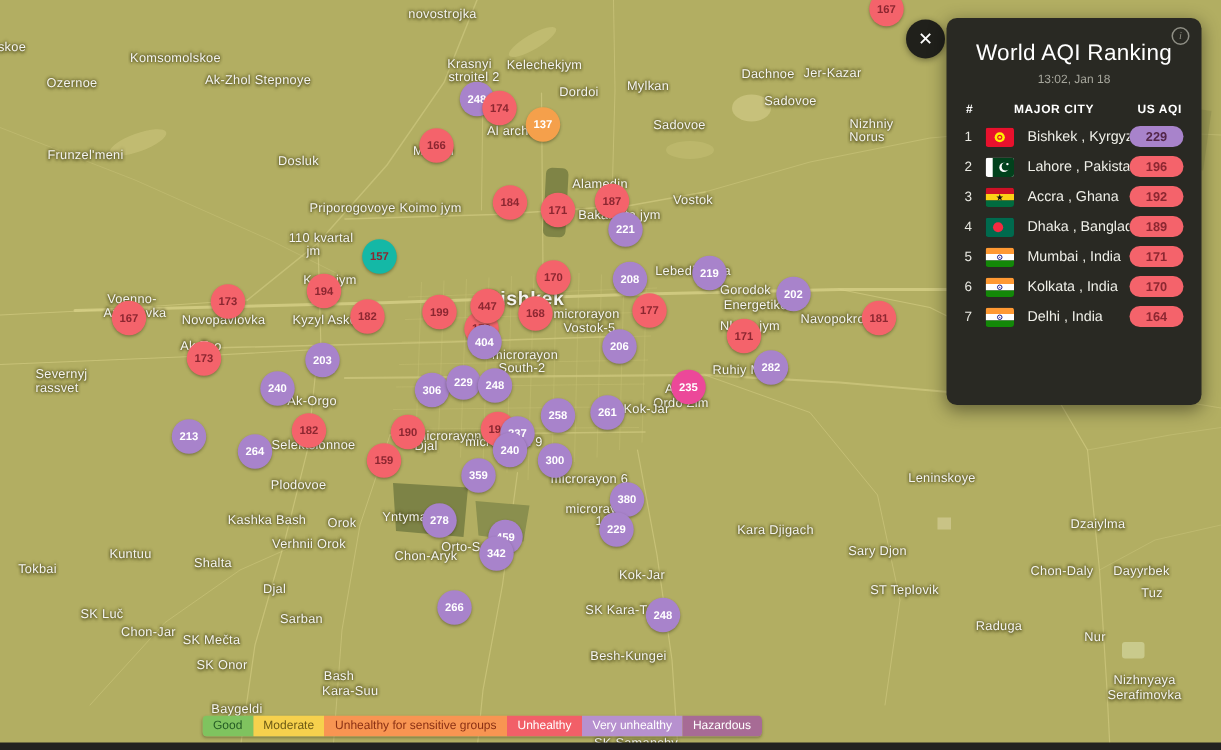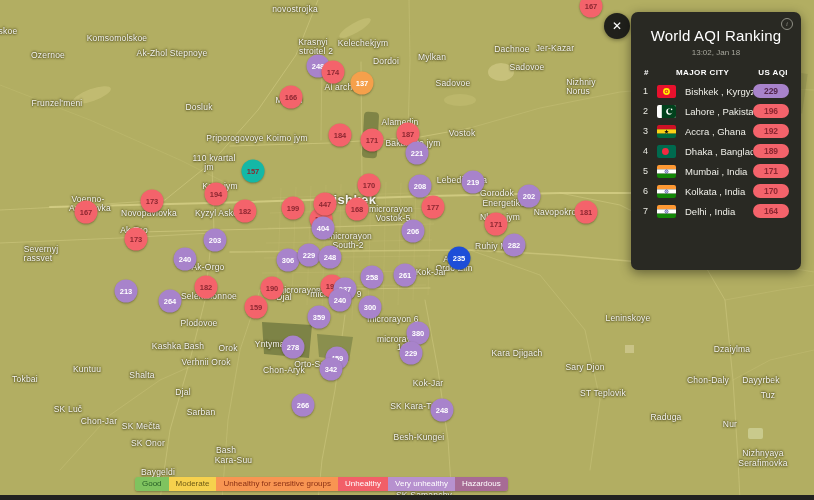--- a/index.html
+++ b/index.html
@@ -237,21 +237,21 @@
       <div class="aqi-marker" style="left: 357px; top: 209px; background: rgb(244, 99, 107); color: rgb(140, 39, 49);">168</div>
       <div class="aqi-marker" style="left: 369px; top: 185px; background: rgb(244, 99, 107); color: rgb(140, 39, 49);">170</div>
       <div class="aqi-marker" style="left: 420px; top: 186px; background: rgb(168, 131, 203); color: rgb(255, 255, 255);">208</div>
       <div class="aqi-marker" style="left: 433px; top: 207px; background: rgb(244, 99, 107); color: rgb(140, 39, 49);">177</div>
       <div class="aqi-marker" style="left: 413px; top: 231px; background: rgb(168, 131, 203); color: rgb(255, 255, 255);">206</div>
       <div class="aqi-marker" style="left: 473px; top: 182px; background: rgb(168, 131, 203); color: rgb(255, 255, 255);">219</div>
       <div class="aqi-marker" style="left: 529px; top: 196px; background: rgb(168, 131, 203); color: rgb(255, 255, 255);">202</div>
       <div class="aqi-marker" style="left: 586px; top: 212px; background: rgb(244, 99, 107); color: rgb(140, 39, 49);">181</div>
       <div class="aqi-marker" style="left: 496px; top: 224px; background: rgb(244, 99, 107); color: rgb(140, 39, 49);">171</div>
       <div class="aqi-marker" style="left: 514px; top: 245px; background: rgb(168, 131, 203); color: rgb(255, 255, 255);">282</div>
-      <div class="aqi-marker" style="left: 459px; top: 258px; background: #1d4ed8; color: rgb(255, 255, 255);">235</div>
+      <div class="aqi-marker" style="left: 459px; top: 258px; background: #ec4899; color: rgb(255, 255, 255);">235</div>
       <div class="aqi-marker" style="left: 288px; top: 260px; background: rgb(168, 131, 203); color: rgb(255, 255, 255);">306</div>
       <div class="aqi-marker" style="left: 309px; top: 255px; background: rgb(168, 131, 203); color: rgb(255, 255, 255);">229</div>
       <div class="aqi-marker" style="left: 330px; top: 257px; background: rgb(168, 131, 203); color: rgb(255, 255, 255);">248</div>
       <div class="aqi-marker" style="left: 272px; top: 288px; background: rgb(244, 99, 107); color: rgb(140, 39, 49);">190</div>
       <div class="aqi-marker" style="left: 256px; top: 307px; background: rgb(244, 99, 107); color: rgb(140, 39, 49);">159</div>
       <div class="aqi-marker" style="left: 332px; top: 286px; background: rgb(244, 99, 107); color: rgb(140, 39, 49);">191</div>
       <div class="aqi-marker" style="left: 345px; top: 289px; background: rgb(168, 131, 203); color: rgb(255, 255, 255);">237</div>
       <div class="aqi-marker" style="left: 340px; top: 300px; background: rgb(168, 131, 203); color: rgb(255, 255, 255);">240</div>
       <div class="aqi-marker" style="left: 370px; top: 307px; background: rgb(168, 131, 203); color: rgb(255, 255, 255);">300</div>
       <div class="aqi-marker" style="left: 372px; top: 277px; background: rgb(168, 131, 203); color: rgb(255, 255, 255);">258</div>

